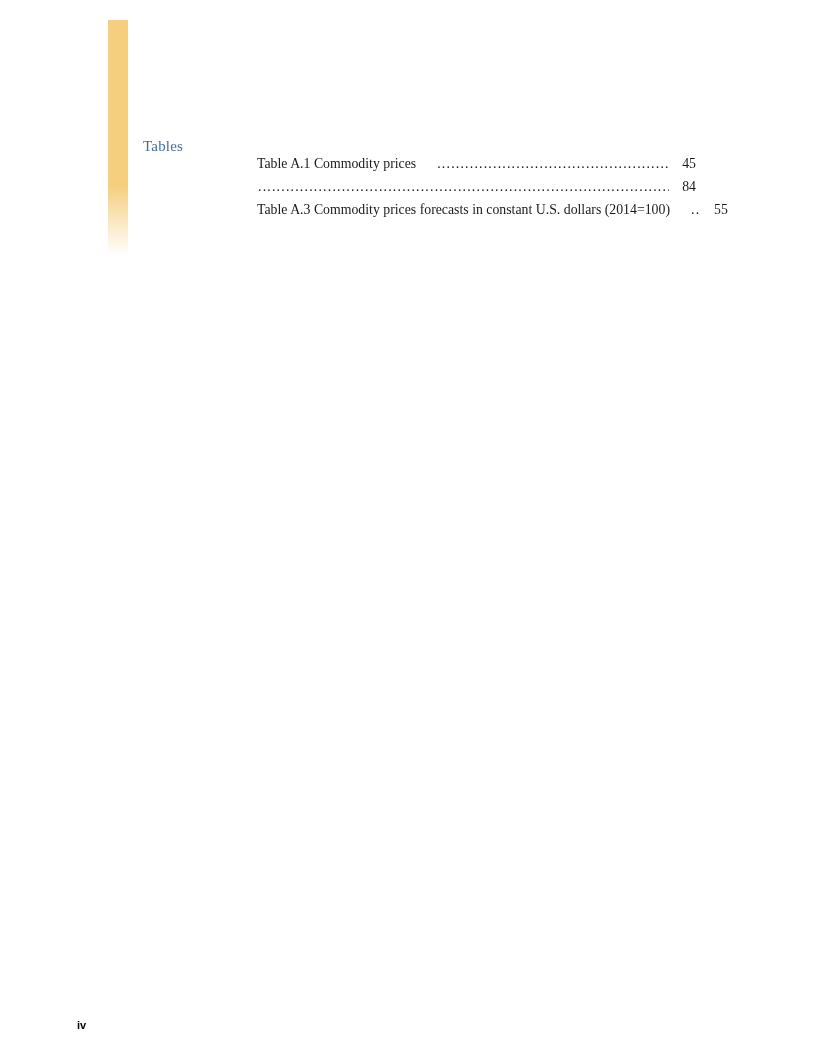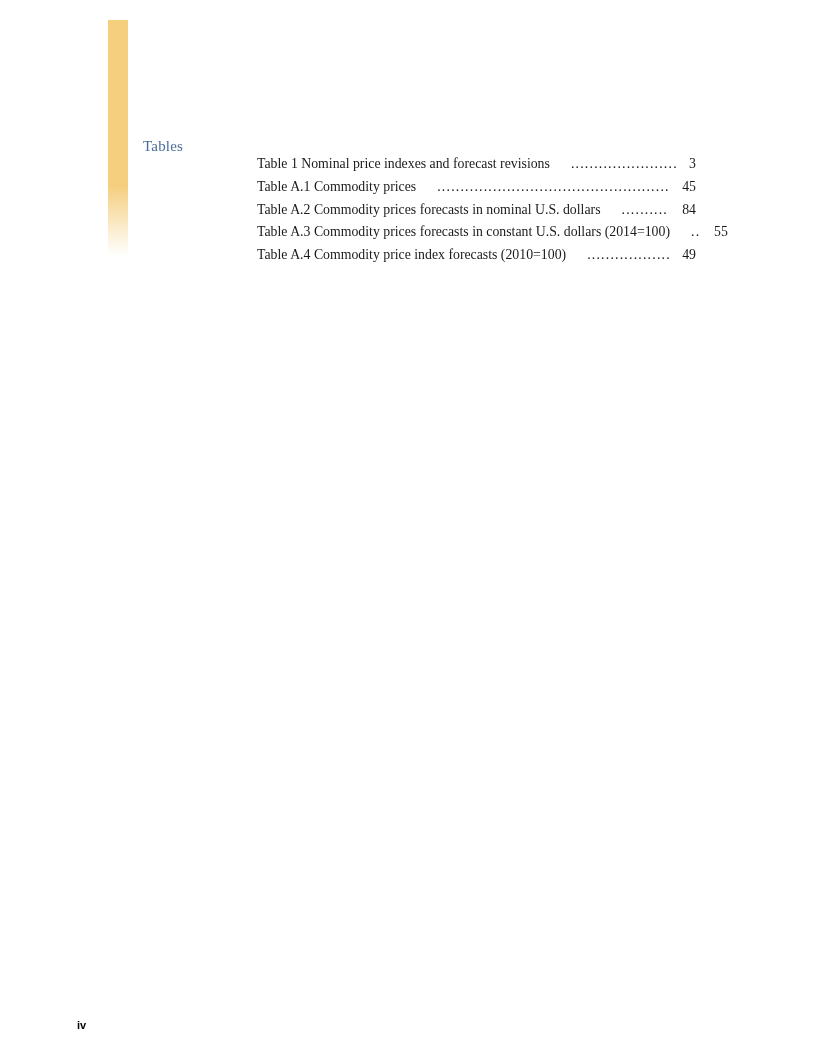--- a/index.html
+++ b/index.html
@@ -96,48 +96,37 @@
 <body>
 
 <div class="page">
 
   <div class="accent-bar"></div>
 
   <div class="section-label">Tables</div>
 
   <div class="toc">
 
-    <div class="toc-row">
-      <span class="toc-title">Table 1 Nominal price indexes and forecast revisions</span>
-      <span class="toc-dots"></span>
-      <span class="toc-page">3</span>
-    </div>
 
 
     <div class="toc-row">
       <span class="toc-title">Table A.1 Commodity prices</span>
       <span class="toc-dots"></span>
       <span class="toc-page">45</span>
     </div>
 
     <div class="toc-row">
-      <span class="toc-title">Table A.2 Commodity prices forecasts in nominal U.S. dollars</span>
       <span class="toc-dots"></span>
       <span class="toc-page">84</span>
     </div>
 
     <div class="toc-row">
       <span class="toc-title">Table A.3 Commodity prices forecasts in constant U.S. dollars (2014=100)</span>
       <span class="toc-dots"></span>
       <span class="toc-page">55</span>
     </div>
 
-    <div class="toc-row">
-      <span class="toc-title">Table A.4 Commodity price index forecasts (2010=100)</span>
-      <span class="toc-dots"></span>
-      <span class="toc-page">49</span>
-    </div>
 
   </div>
 
   <div class="folio">iv</div>
 
 </div>
 
 </body></html>

